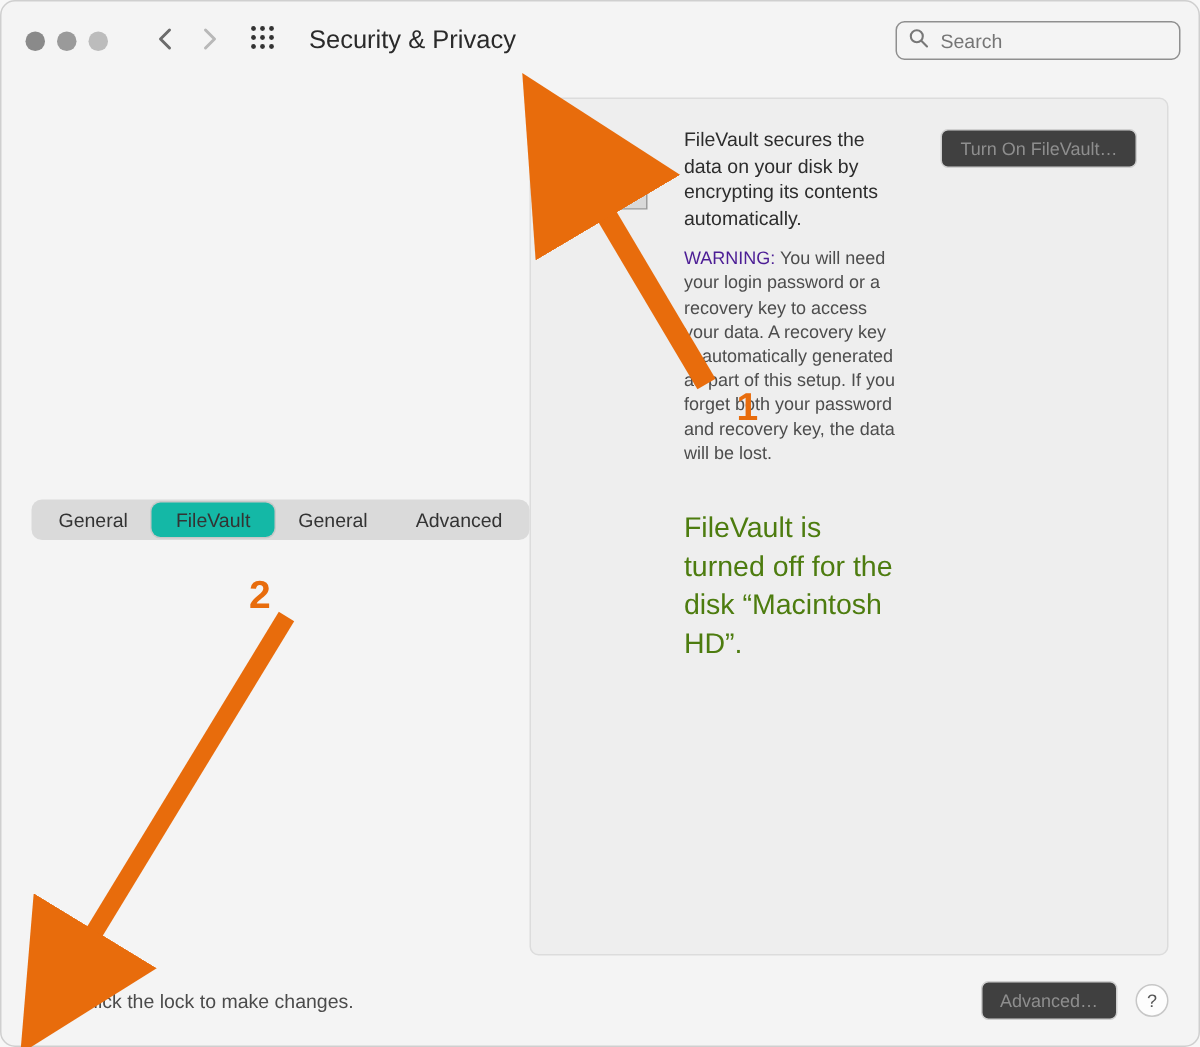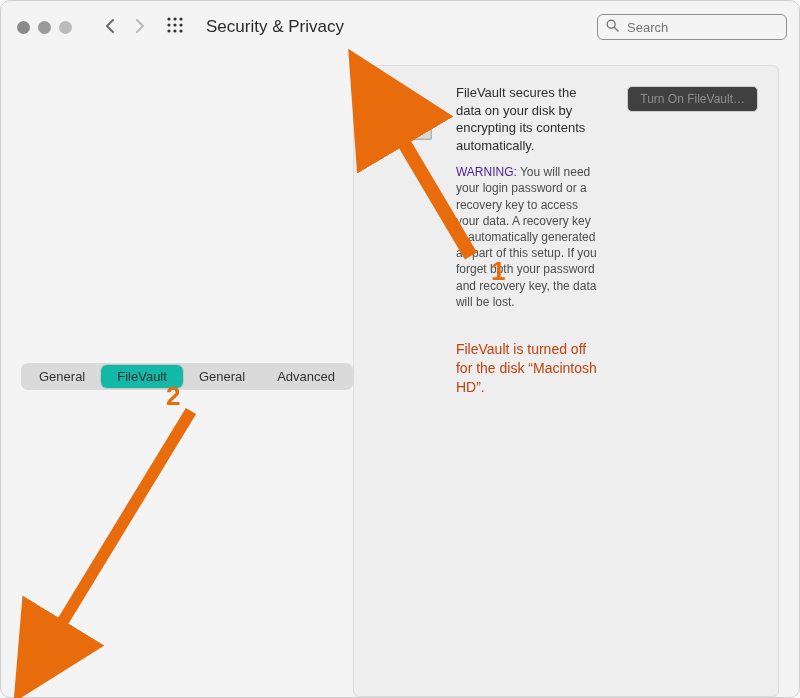--- a/index.html
+++ b/index.html
@@ -22,21 +22,21 @@
   .content-wrap{flex:1;display:flex;flex-direction:row;padding:12px 20px 0 20px}
   .tabs{display:flex;align-self:center;border-radius:7px;background:#dadada;padding:2px;margin-top:4px;margin-bottom:14px}
   .tab{padding:4px 16px;font-size:13px;color:#333;border-radius:6px}
   .tab.active{background:#14b8a6;box-shadow:0 0 0 1px rgba(0,0,0,0.08)}
   .pane{flex:1;background:#eeeeee;border:1px solid #dcdcdc;border-radius:6px;padding:18px 20px 20px 20px;position:relative;overflow:hidden}
   .pane-top{display:flex;gap:18px;align-items:flex-start}
   .pane-top .icon-cell{width:64px;height:64px;display:flex;align-items:center;justify-content:center}
   .pane-text{flex:1;font-size:13px;color:#2d2d2d;line-height:1.35}
   .warning{margin-top:10px;font-size:12px;color:#4d4d4d;line-height:1.35}
   .warning .w-label{color:#4c1d95}
-  .status-line{margin-top:30px;font-size:14px;color:#c2410c}
+  .status-line{margin-top:30px;font-size:19px;color:#4d7c0f}
   .btn{background:#404040;border:1px solid #cfcfcf;border-radius:5px;font-size:12px;padding:5px 12px;color:#8e8e8e;white-space:nowrap}
   .turnon{margin-left:12px;margin-top:2px}
   .footer{height:60px;display:flex;align-items:center;padding:0 20px;gap:12px}
   .footer .lock{width:20px;display:flex;align-items:center;justify-content:center}
   .footer .lock-text{font-size:13px;color:#4b4b4b}
   .footer .spacer{flex:1}
   .help{width:22px;height:22px;border-radius:50%;border:1px solid #c7c7c7;background:#fdfdfd;display:flex;align-items:center;justify-content:center;font-size:12px;color:#555}
   
   .annot{position:absolute;pointer-events:none}
   .annot-num{color:#e86c0c;font-weight:700;font-size:26px}
@@ -125,20 +125,35 @@
             <span class="w-label">WARNING:</span>
             <span>You will need your login password or a recovery key to access your data. A recovery key is automatically generated as part of this setup. If you forget both your password and recovery key, the data will be lost.</span>
           </div>
           <div class="status-line">FileVault is turned off for the disk “Macintosh HD”.</div>
         </div>
         <button class="btn turnon">Turn On FileVault…</button>
       </div>
     </div>
   </div>
 
+  <div class="footer">
+    <div class="lock">
+      <svg width="20" height="24" viewBox="0 0 20 24">
+        <path d="M5 10 V7 a5 5 0 0 1 10 0 V10" fill="none" stroke="#bfa05a" stroke-width="2.2"></path>
+        <rect x="2.5" y="10" width="15" height="12" rx="2" fill="#e8a33d" stroke="#b97f2c"></rect>
+        <line x1="3" y1="13" x2="17" y2="13" stroke="#d18f2e" stroke-width="0.7"></line>
+        <line x1="3" y1="16" x2="17" y2="16" stroke="#d18f2e" stroke-width="0.7"></line>
+        <line x1="3" y1="19" x2="17" y2="19" stroke="#d18f2e" stroke-width="0.7"></line>
+      </svg>
+    </div>
+    <div class="lock-text">Click the lock to make changes.</div>
+    <div class="spacer"></div>
+    <button class="btn">Advanced…</button>
+    <div class="help">?</div>
+  </div>
 
   <svg class="arrow-svg" width="800" height="698" style="left:0;top:0">
     <defs>
       <marker id="ah" markerWidth="8" markerHeight="8" refX="2" refY="4" orient="auto">
         <path d="M0,0 L8,4 L0,8 Z" fill="#e86c0c"></path>
       </marker>
     </defs>
 
     <path d="M 470 255  L 390 120" stroke="#e86c0c" stroke-width="14" marker-end="url(#ah)" fill="none"></path>
 

